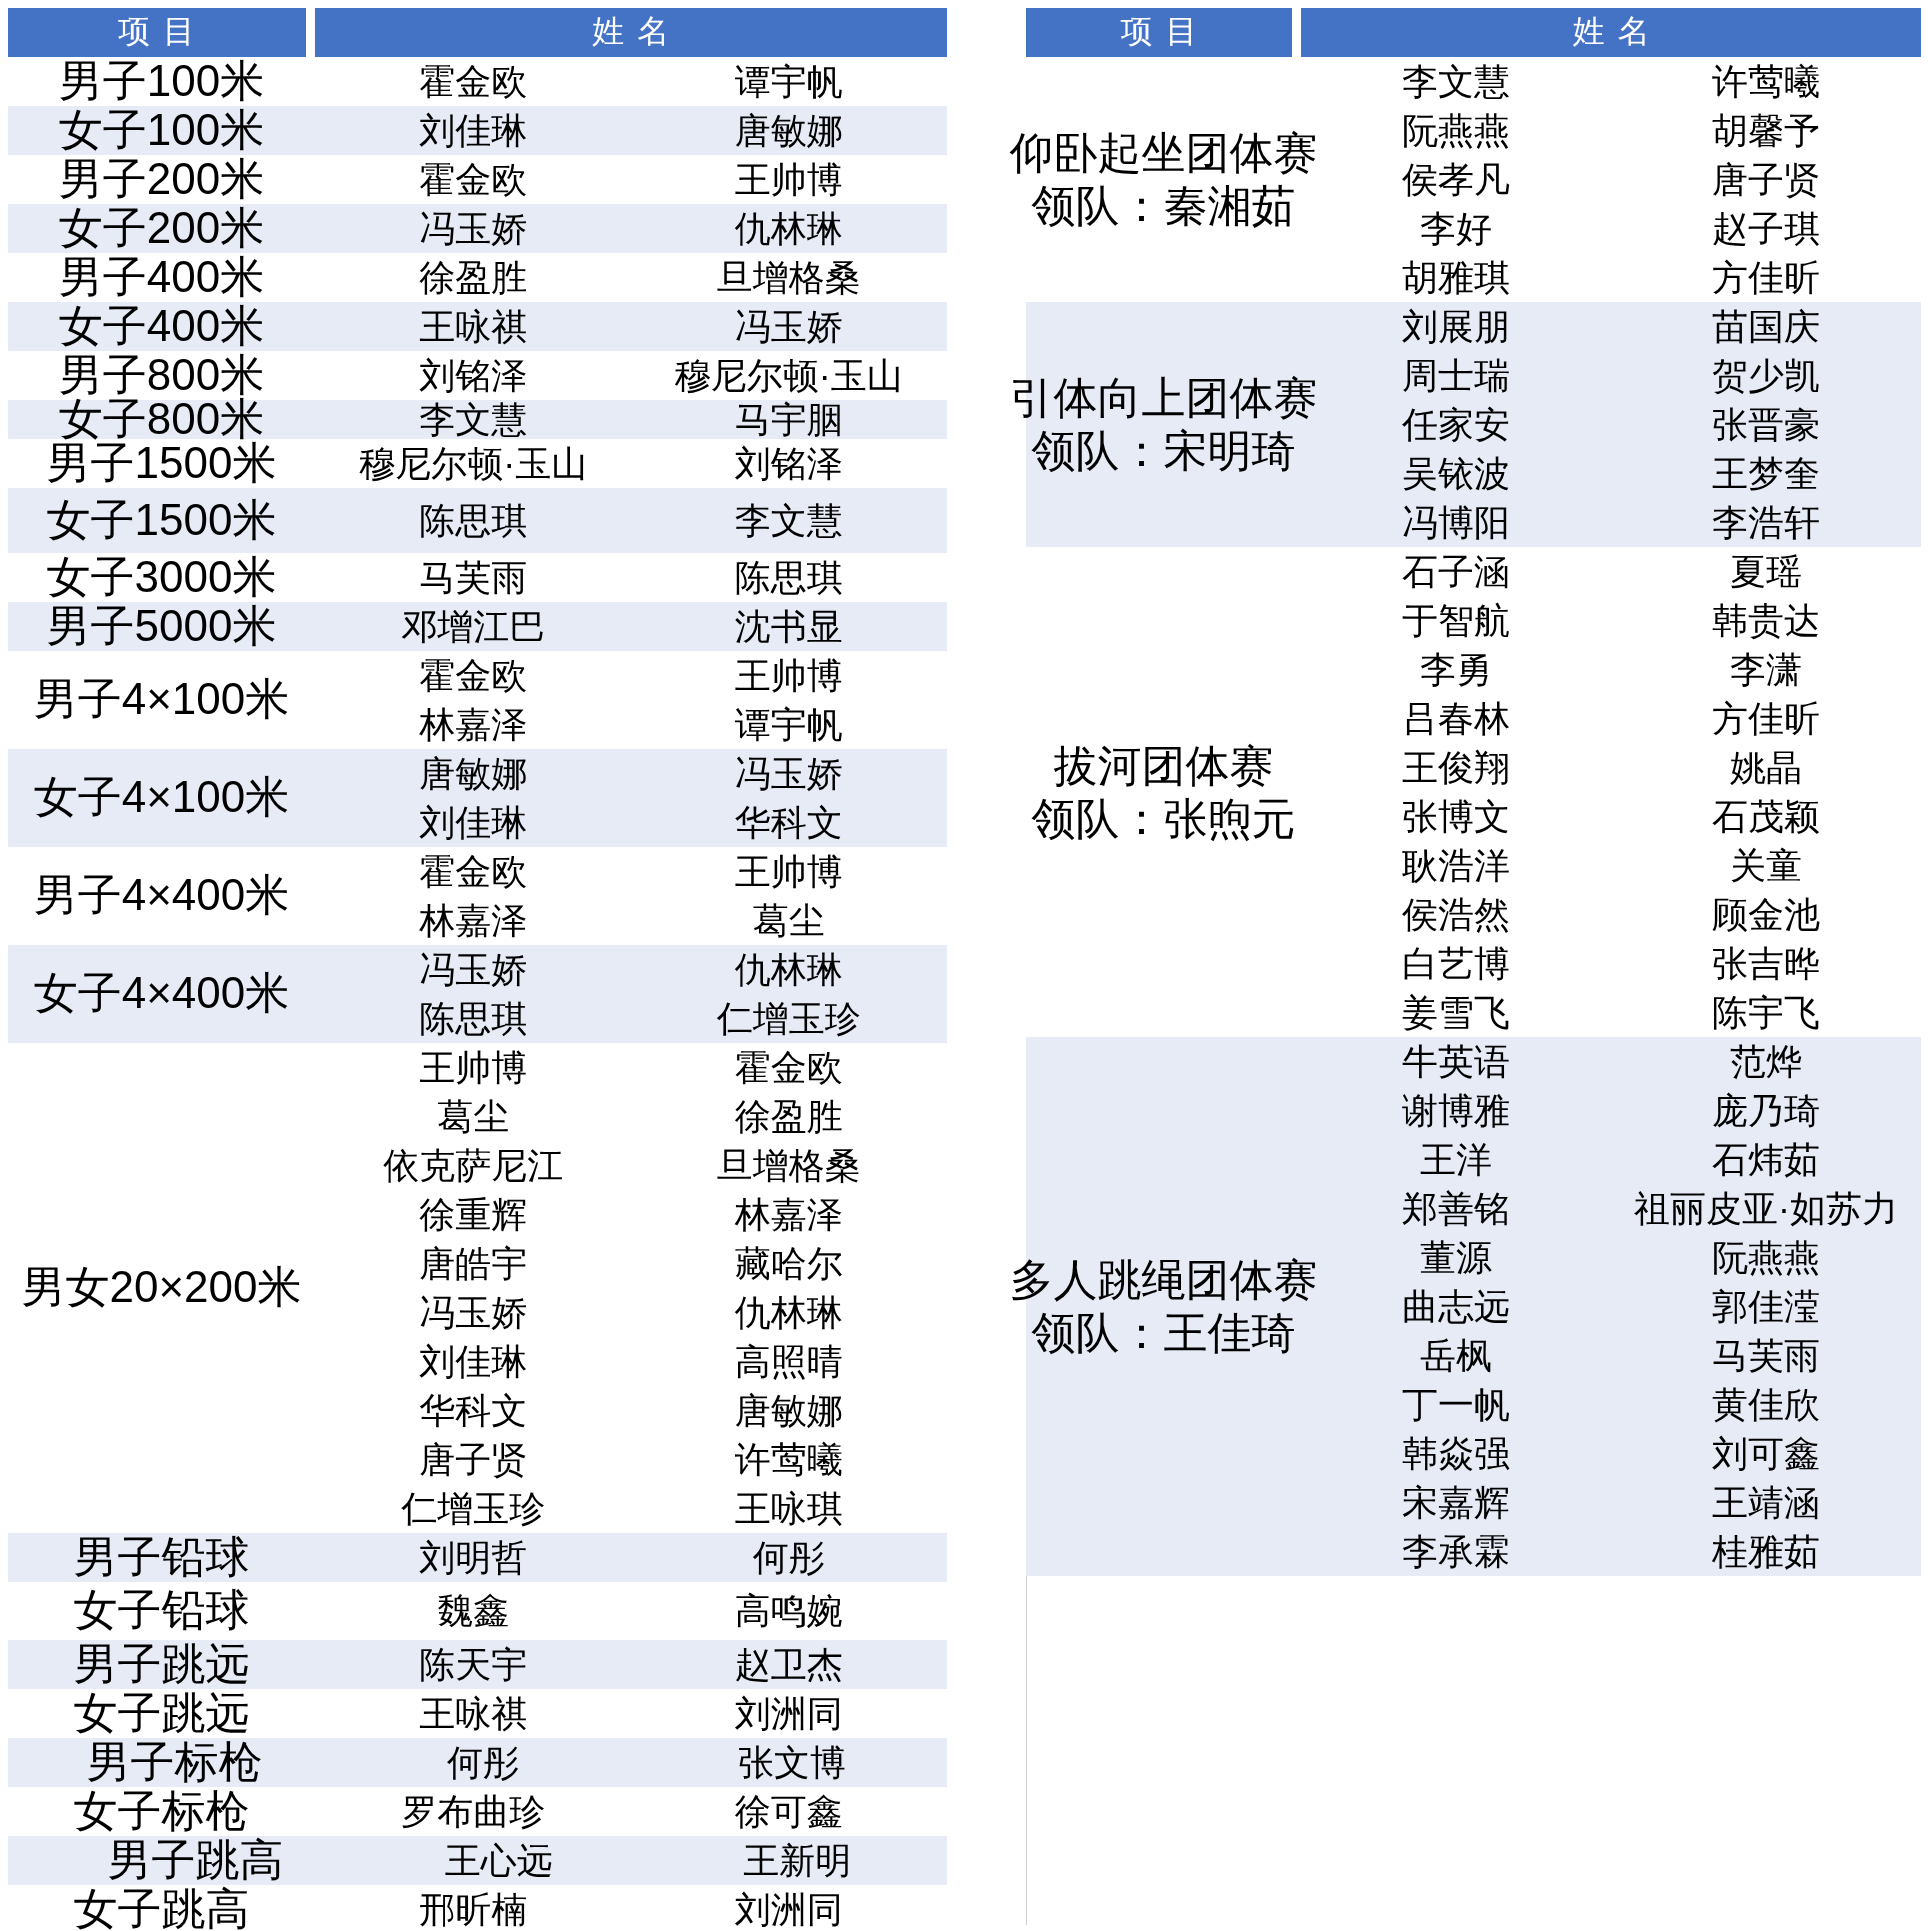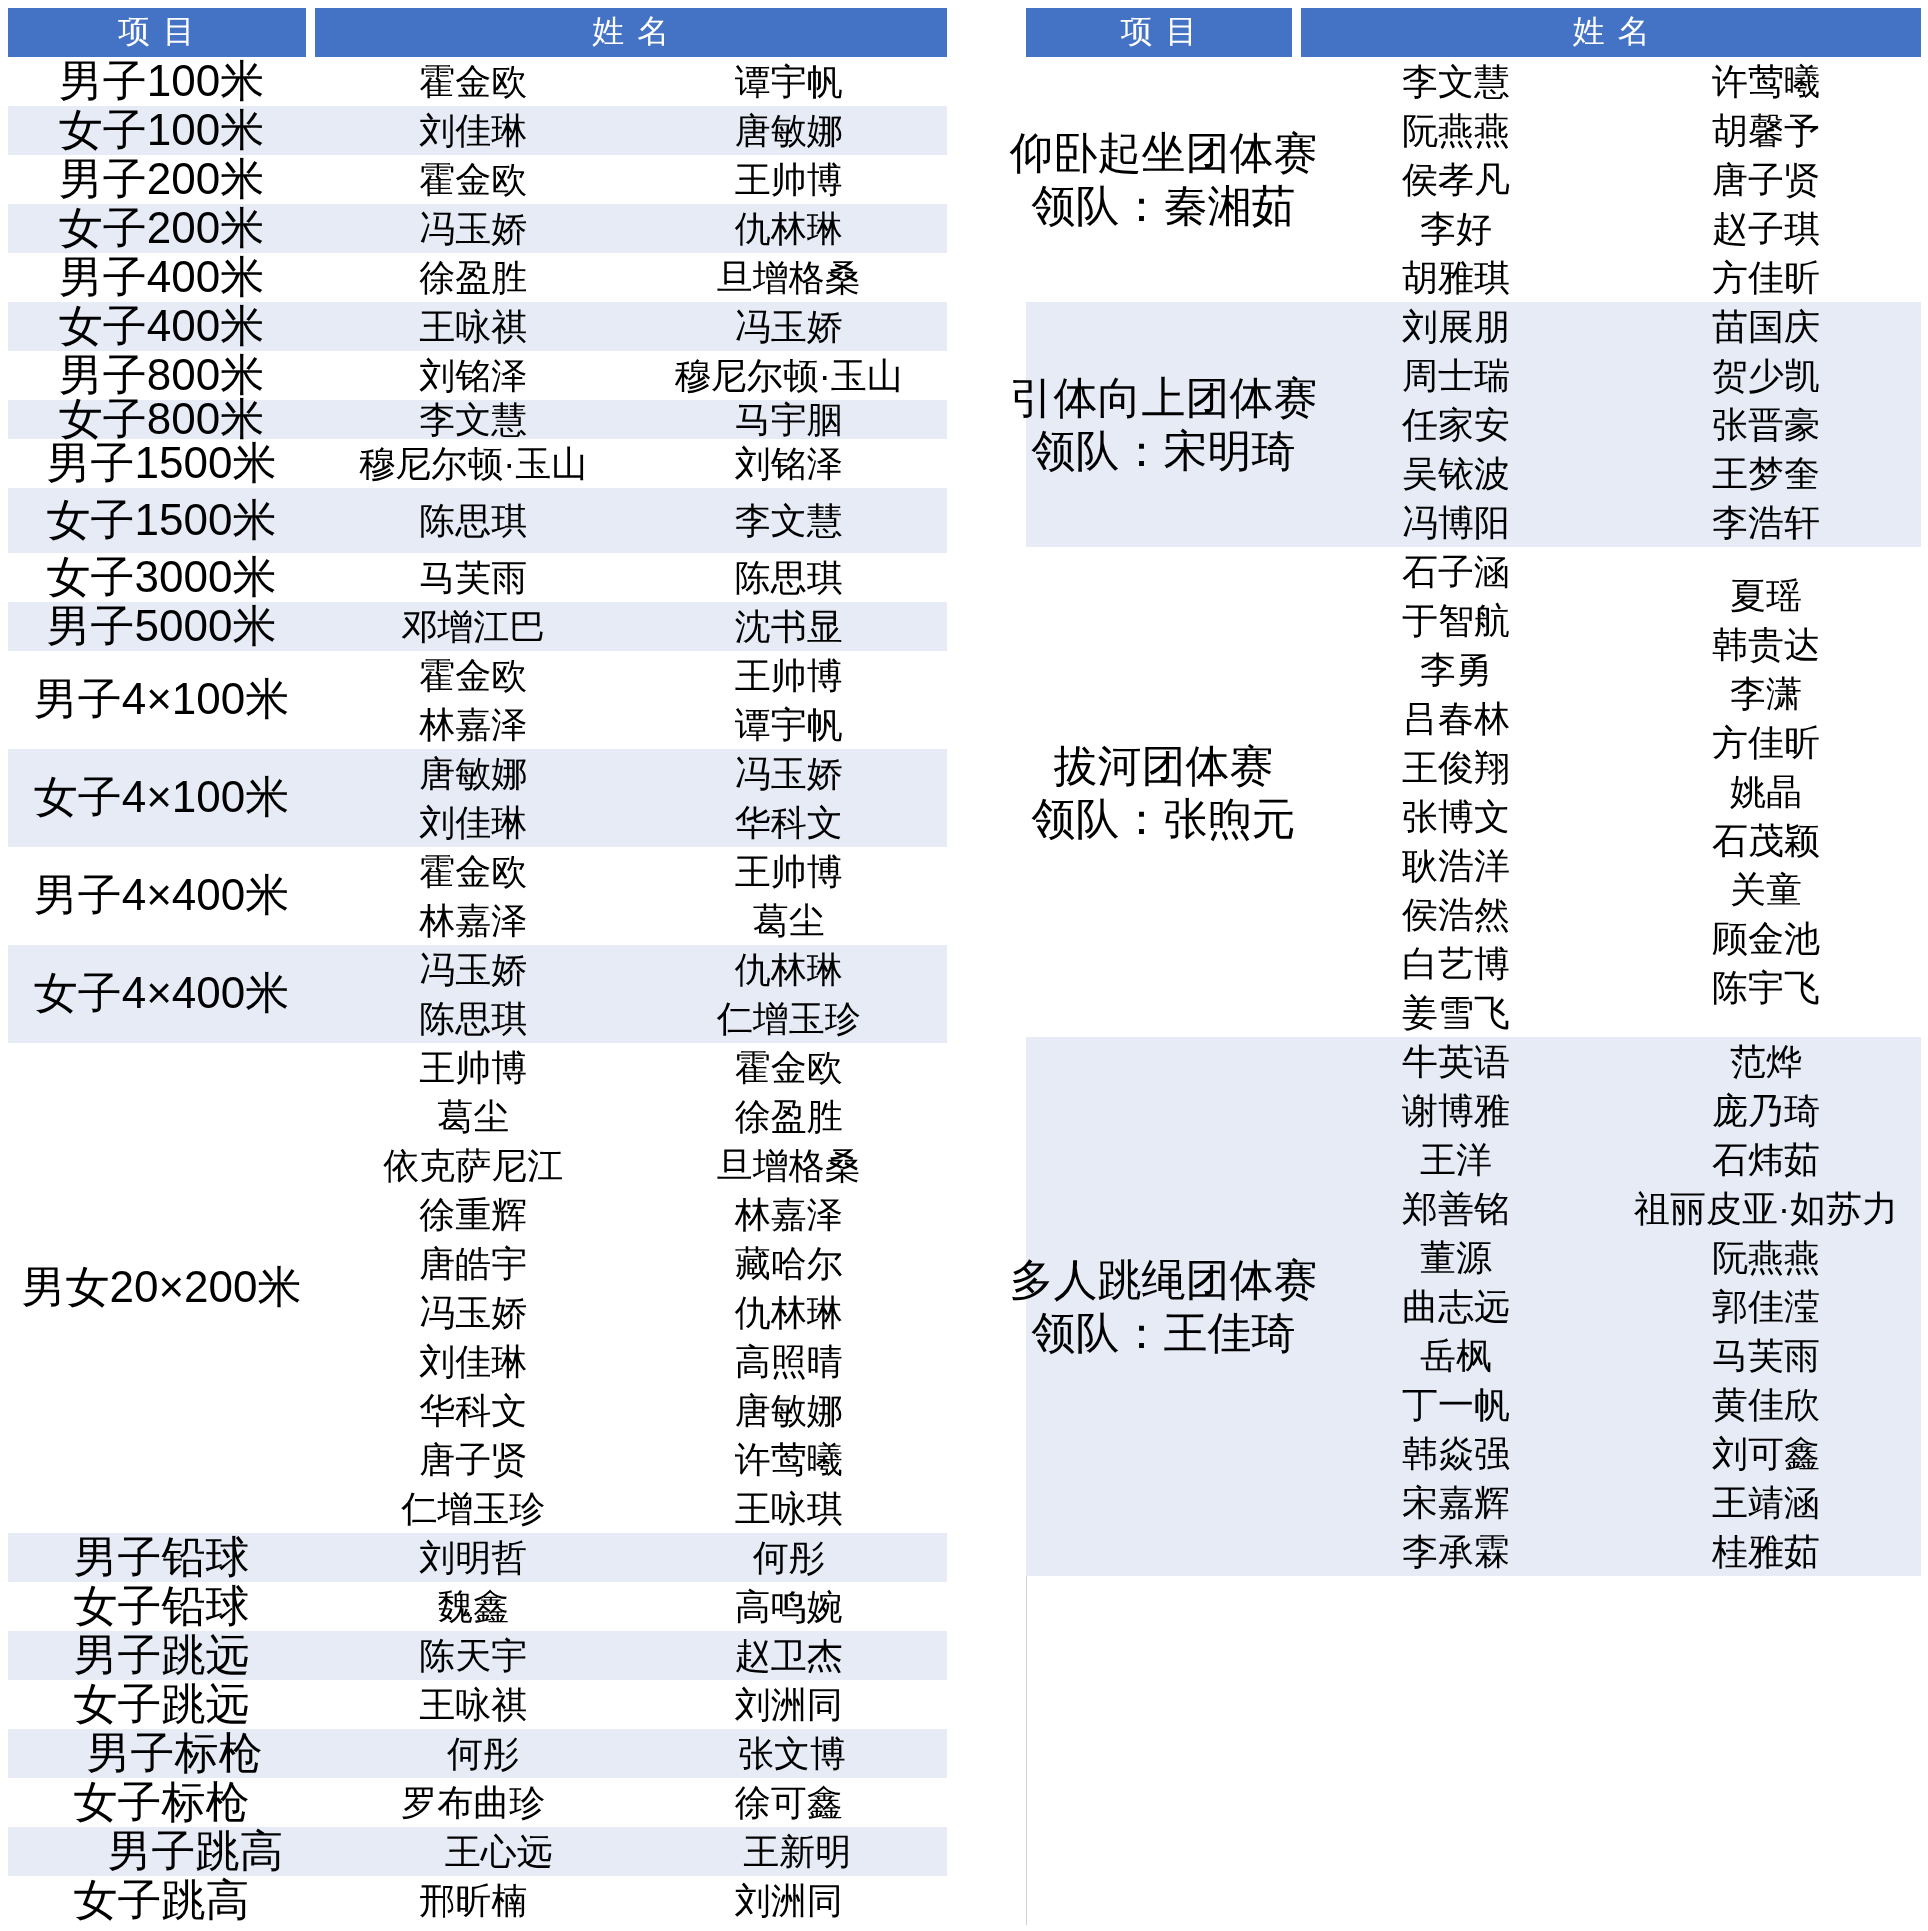--- a/index.html
+++ b/index.html
@@ -237,21 +237,21 @@
         </div>
         <div class="row band" style="height: 49px;">
           <div class="ev">男子铅球</div>
           <div class="ncol">
             <div class="nline">刘明哲</div>
           </div>
           <div class="ncol">
             <div class="nline">何彤</div>
           </div>
         </div>
-        <div class="row" style="height: 49px;">
+        <div class="row" style="height: 58px;">
           <div class="ev">女子铅球</div>
           <div class="ncol">
             <div class="nline">魏鑫</div>
           </div>
           <div class="ncol">
             <div class="nline">高鸣婉</div>
           </div>
         </div>
         <div class="row band" style="height: 49px;">
           <div class="ev">男子跳远</div>
@@ -376,20 +376,21 @@
           </div>
           <div class="ncol">
             <div class="nline">夏瑶</div>
             <div class="nline">韩贵达</div>
             <div class="nline">李潇</div>
             <div class="nline">方佳昕</div>
             <div class="nline">姚晶</div>
             <div class="nline">石茂颖</div>
             <div class="nline">关童</div>
             <div class="nline">顾金池</div>
+            <div class="nline">张吉晔</div>
             <div class="nline">陈宇飞</div>
           </div>
         </div>
         <div class="row band" style="height: 539px;">
           <div class="ev">
             <div>多人跳绳团体赛</div>
             <div>领队：王佳琦</div>
           </div>
           <div class="ncol">
             <div class="nline">牛英语</div>

